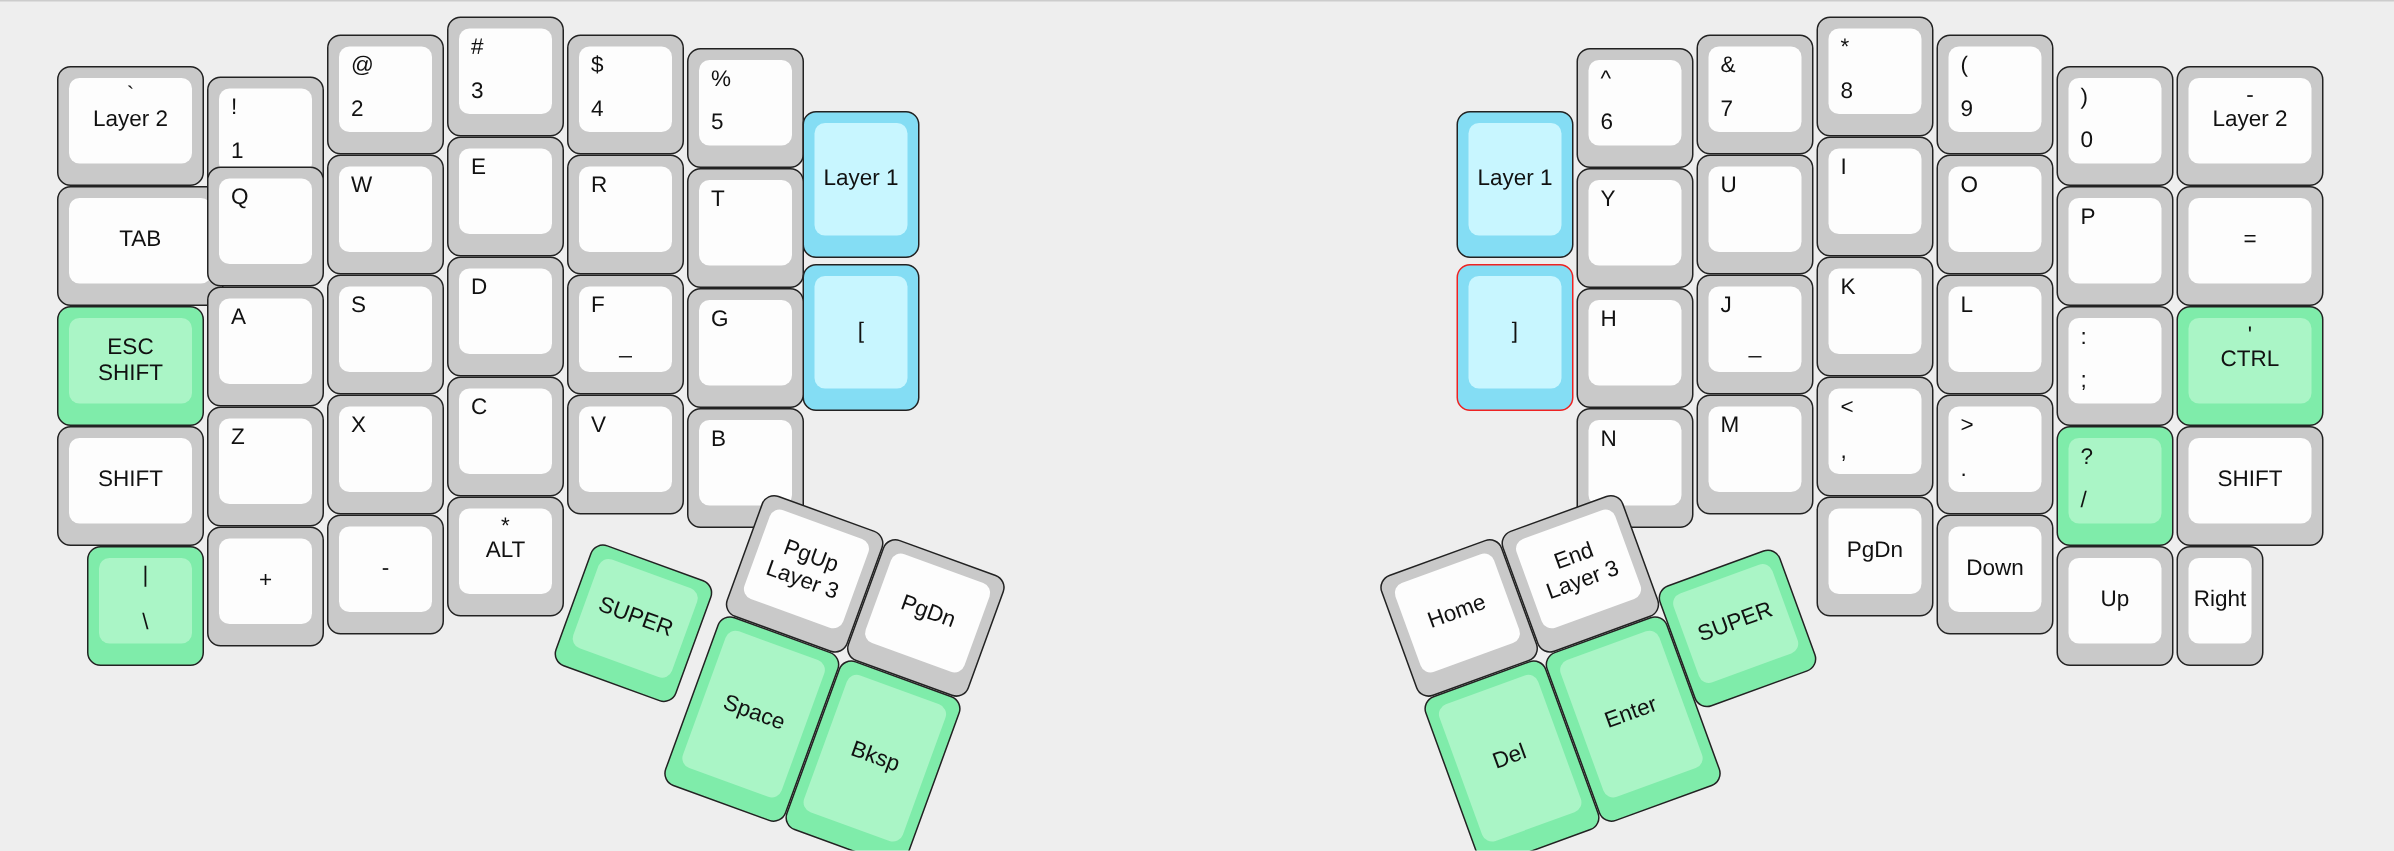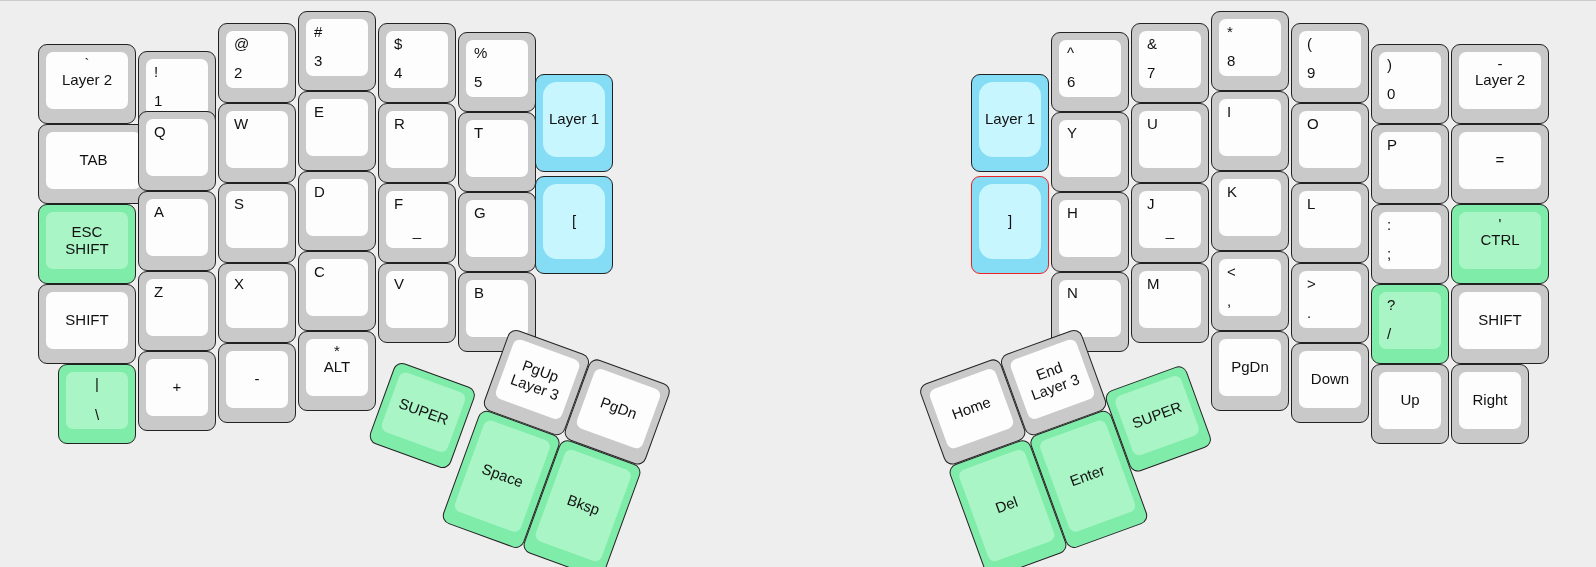--- a/index.html
+++ b/index.html
@@ -33,21 +33,21 @@
     display:flex;
     flex-direction:column;
     align-items:center;
     justify-content:center;
     overflow:hidden;
   }
   
   .key.green{background:#7fecaa;}
   .key.green > .cap{background:#aaf5c6;}
   .key.blue{background:#84ddf4;}
-  .key.blue > .cap{background:#c8f6ff;border-radius:14px;}
+  .key.blue > .cap{background:#c8f6ff;}
   .key.sel{border-color:#ee2222;}
 
   
   .lg{
     font-size:15px;
     color:#111;
     line-height:1.12;
     text-align:center;
     white-space:pre;
   }
@@ -376,21 +376,21 @@
     <div class="key" style="left: 1371px; top: 363px; width: 78px; height: 80px;">
       <div class="cap">
         <div class="lg mid">Up</div>
       </div>
     </div>
     <div class="key" style="left: 1291px; top: 342px; width: 78px; height: 80px;">
       <div class="cap">
         <div class="lg mid">Down</div>
       </div>
     </div>
-    <div class="key" style="left: 1451px; top: 363px; width: 78px; height: 80px;">
+    <div class="key" style="left: 1451px; top: 363px; width: 58px; height: 80px;">
       <div class="cap">
         <div class="lg mid">Right</div>
       </div>
     </div>
     <div class="cluster" style="left: 400px; top: 350px; transform: rotate(20deg); transform-origin: 0px 0px;">
       <div class="key green" style="left: 0px; top: 10px; width: 86px; height: 86px;">
         <div class="cap">
           <div class="lg mid">SUPER</div>
         </div>
       </div>

